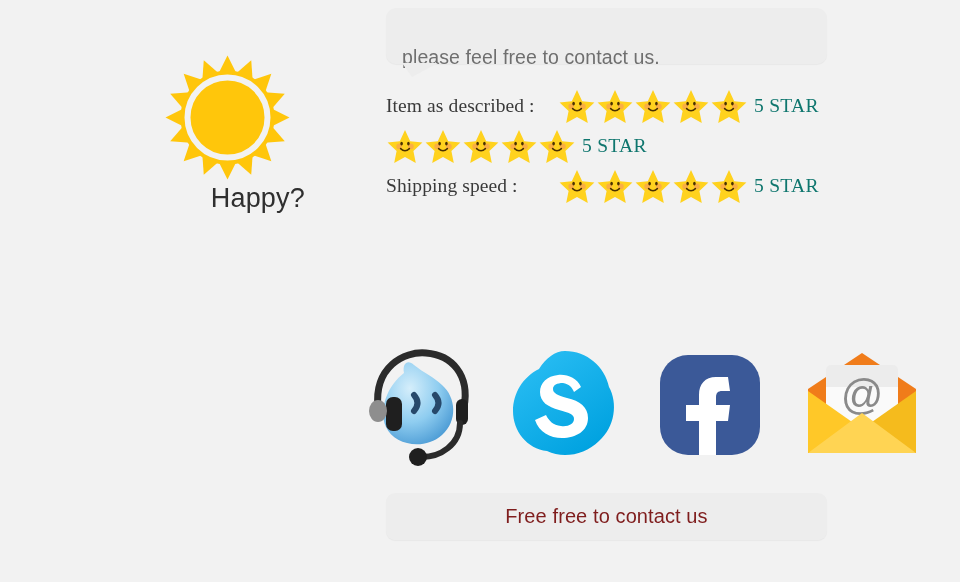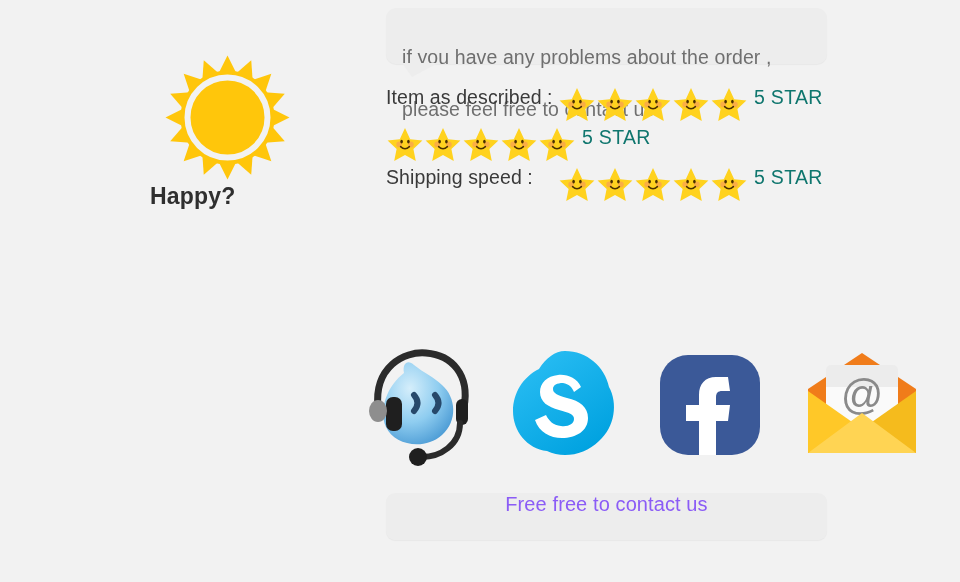--- a/index.html
+++ b/index.html
@@ -51,22 +51,23 @@
 
   
   .ratings {
     position: absolute;
     left: 386px;
     top: 86px;
     width: 448px;
   }
   .rating-row {
     display: flex;
-    align-items: flex-start;
+    align-items: center;
     height: 40px;
+    font-family: Liberation Serif, serif;
   }
   .rating-label {
     width: 172px;
     color: #3a3a3a;
     font-size: 19.5px;
     letter-spacing: .1px;
     white-space: nowrap;
   }
   .stars {
     width: 190px;
@@ -83,56 +84,56 @@
     font-size: 19.5px;
     letter-spacing: .3px;
     margin-left: 6px;
     white-space: nowrap;
   }
 
   
   .mood-label {
     position: absolute;
     color: #2f2f2f;
-    font-size: 23px;
-    font-weight: bold;
+    font-size: 27px;
+    font-weight: normal;
     letter-spacing: .2px;
-    text-align: left;
+    text-align: right;
     width: 100%;
   }
 
   
   .contact-btn {
     position: absolute;
     left: 386px;
     top: 493px;
     width: 441px;
     height: 47px;
     background: #ededed;
     border-radius: 9px;
     display: flex;
+    align-items: center;
     justify-content: center;
-    color: #8b5cf6;
+    color: #7f1d1d;
     font-size: 20px;
     box-shadow: 0 1px 1px rgba(0,0,0,0.045);
     cursor: pointer;
     letter-spacing: .1px;
   }
 
   
   .icon-row { position: absolute; left: 350px; top: 345px; width: 600px; height: 125px; }
   .contact-icon { position: absolute; top: 0; cursor: pointer; }
 </style>
 </head>
 <body>
 
 <div class="stage">
 
   <div class="bubble" style="left:386px; top:8px; width:441px; height:56px;">
-    <span class="line">if you have any problems about the order ,</span>
     <span class="line">please feel free to contact us.</span>
     <span class="bubble-tail"></span>
   </div>
 
   <div class="abs" style="left:150px; top:55px; width:155px; height:160px;">
     <svg width="155" height="125" viewBox="0 0 155 125">
       <g transform="translate(77.5,62.5)">
 
         <g fill="#ffc60b">
           <circle cx="0" cy="0" r="47"></circle>

